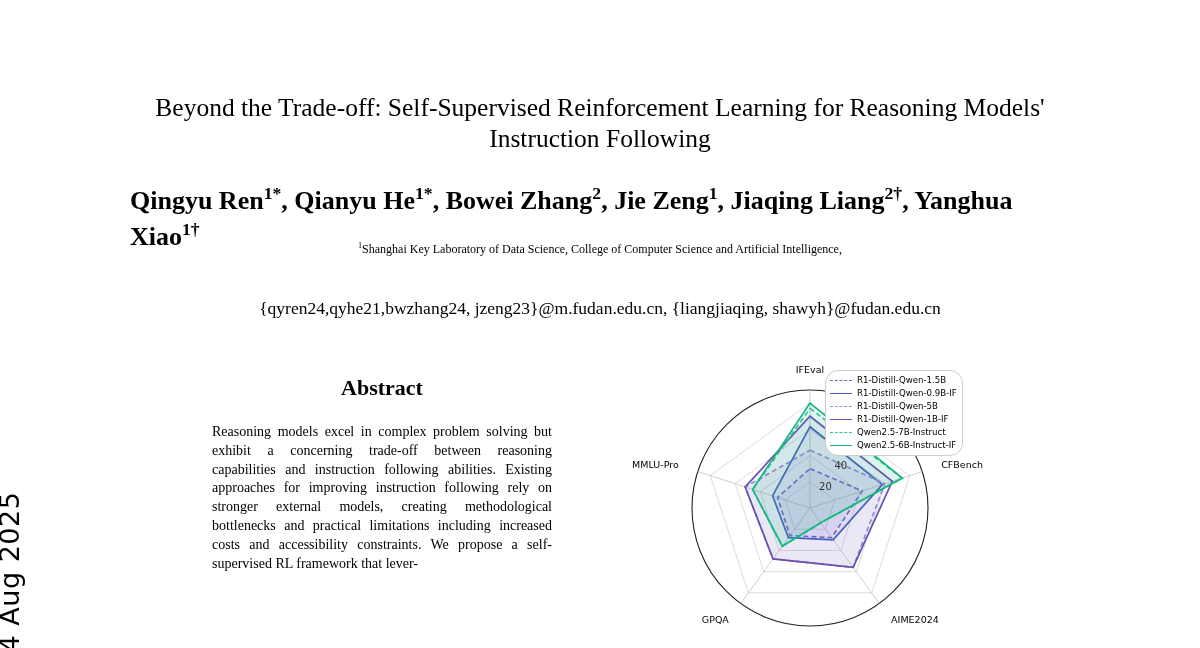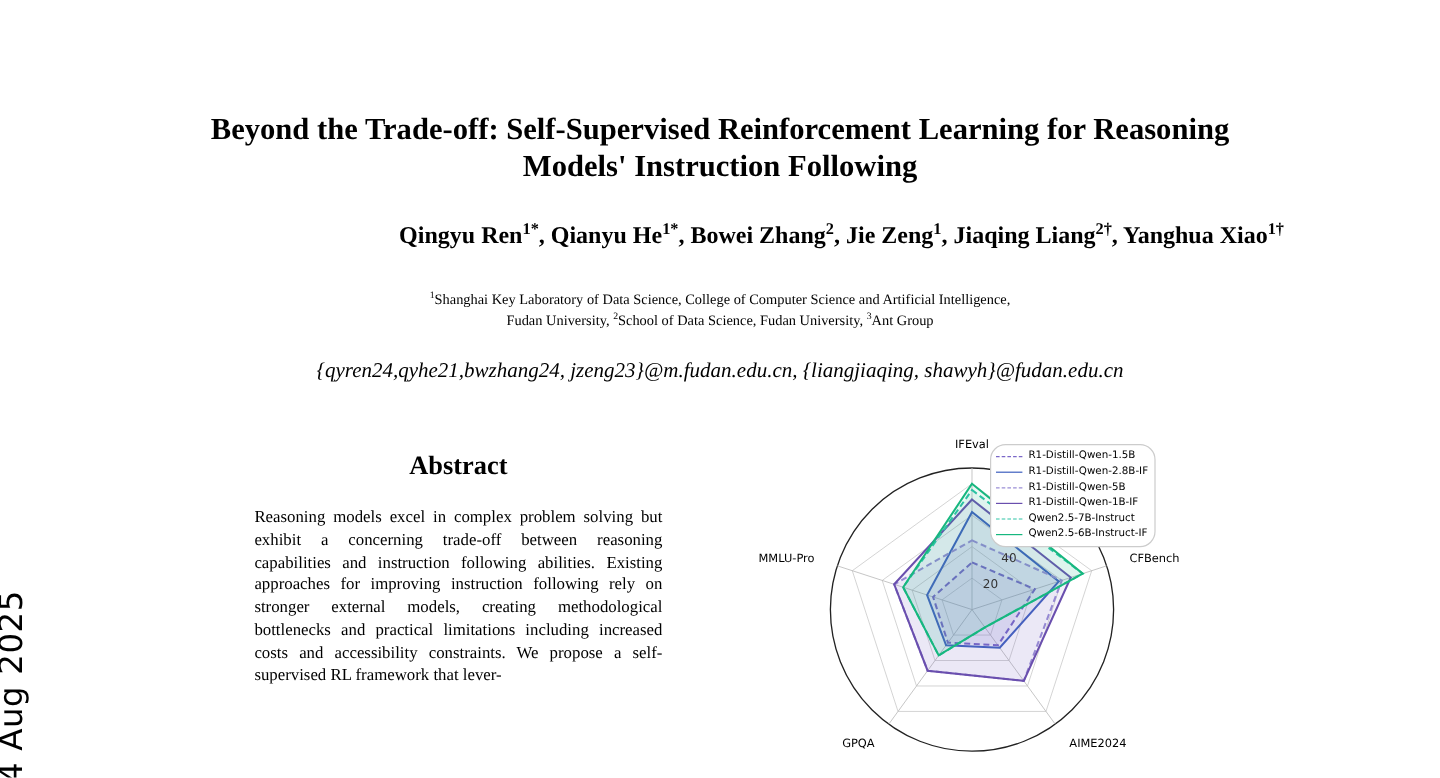--- a/index.html
+++ b/index.html
@@ -38,31 +38,31 @@
     height: 648px;
   }
 
   .title {
     position: absolute;
     left: 150px;
     top: 92px;
     width: 900px;
     text-align: center;
     font-size: 25.5px;
-    font-weight: bold;
+    font-weight: normal;
     line-height: 1.22;
   }
 
   .authors {
     position: absolute;
     left: 130px;
     top: 182px;
     width: 940px;
-    text-align: right;
-    font-size: 20px;
+    text-align: left;
+    font-size: 26px;
     font-weight: bold;
     line-height: 1.35;
   }
   .authors sup { font-size: 0.68em; font-weight: bold; }
 
   .affil {
     position: absolute;
     left: 110px;
     top: 240px;
     width: 980px;
@@ -72,21 +72,20 @@
   }
   .affil sup { font-size: 0.68em; }
 
   .emails {
     position: absolute;
     left: 110px;
     top: 298px;
     width: 980px;
     text-align: center;
     font-size: 17.5px;
-    font-style: italic;
   }
 
   .abstract-head {
     position: absolute;
     left: 212px;
     top: 375px;
     width: 340px;
     text-align: center;
     font-size: 22px;
     font-weight: bold;
@@ -160,21 +159,20 @@
 <div id="page">
 
   <div class="title">Beyond the Trade-off: Self-Supervised Reinforcement Learning for Reasoning Models' Instruction Following</div>
 
   <div class="authors">
     <div>Qingyu Ren<sup>1*</sup>, Qianyu He<sup>1*</sup>, Bowei Zhang<sup>2</sup>, Jie Zeng<sup>1</sup>, Jiaqing Liang<sup>2†</sup>, Yanghua Xiao<sup>1†</sup></div>
   </div>
 
   <div class="affil">
     <div><sup>1</sup>Shanghai Key Laboratory of Data Science, College of Computer Science and Artificial Intelligence,</div>
-    <div>Fudan University, <sup>2</sup>School of Data Science, Fudan University, <sup>3</sup>Ant Group</div>
   </div>
 
   <div class="emails">{qyren24,qyhe21,bwzhang24, jzeng23}@m.fudan.edu.cn, {liangjiaqing, shawyh}@fudan.edu.cn</div>
 
   <div class="abstract-head">Abstract</div>
   <div class="abstract-body">Reasoning models excel in complex problem solving but exhibit a concerning trade-off between reasoning capabilities and instruction following abilities. Existing approaches for improving instruction following rely on stronger external models, creating methodological bottlenecks and practical limitations including increased costs and accessibility constraints. We propose a self-supervised RL framework that lever-</div>
 
   <div id="figure">
     <svg id="radar-svg" width="400" height="300" viewBox="0 0 400 300">
       <g id="radar-grid">
@@ -214,21 +212,21 @@
         </g>
     </svg>
 
     <div id="legend">
         <div class="legend-row">
           <span class="legend-swatch" style="border-top-style: dashed; border-top-color: rgb(123, 104, 200);"></span>
           <span>R1-Distill-Qwen-1.5B</span>
         </div>
         <div class="legend-row">
           <span class="legend-swatch" style="border-top-style: solid; border-top-color: rgb(61, 95, 191);"></span>
-          <span>R1-Distill-Qwen-2.8B-IF</span>
+          <span>R1-Distill-Qwen-0.9B-IF</span>
         </div>
         <div class="legend-row">
           <span class="legend-swatch" style="border-top-style: dashed; border-top-color: rgb(155, 143, 214);"></span>
           <span>R1-Distill-Qwen-5B</span>
         </div>
         <div class="legend-row">
           <span class="legend-swatch" style="border-top-style: solid; border-top-color: rgb(106, 79, 174);"></span>
           <span>R1-Distill-Qwen-1B-IF</span>
         </div>
         <div class="legend-row">

